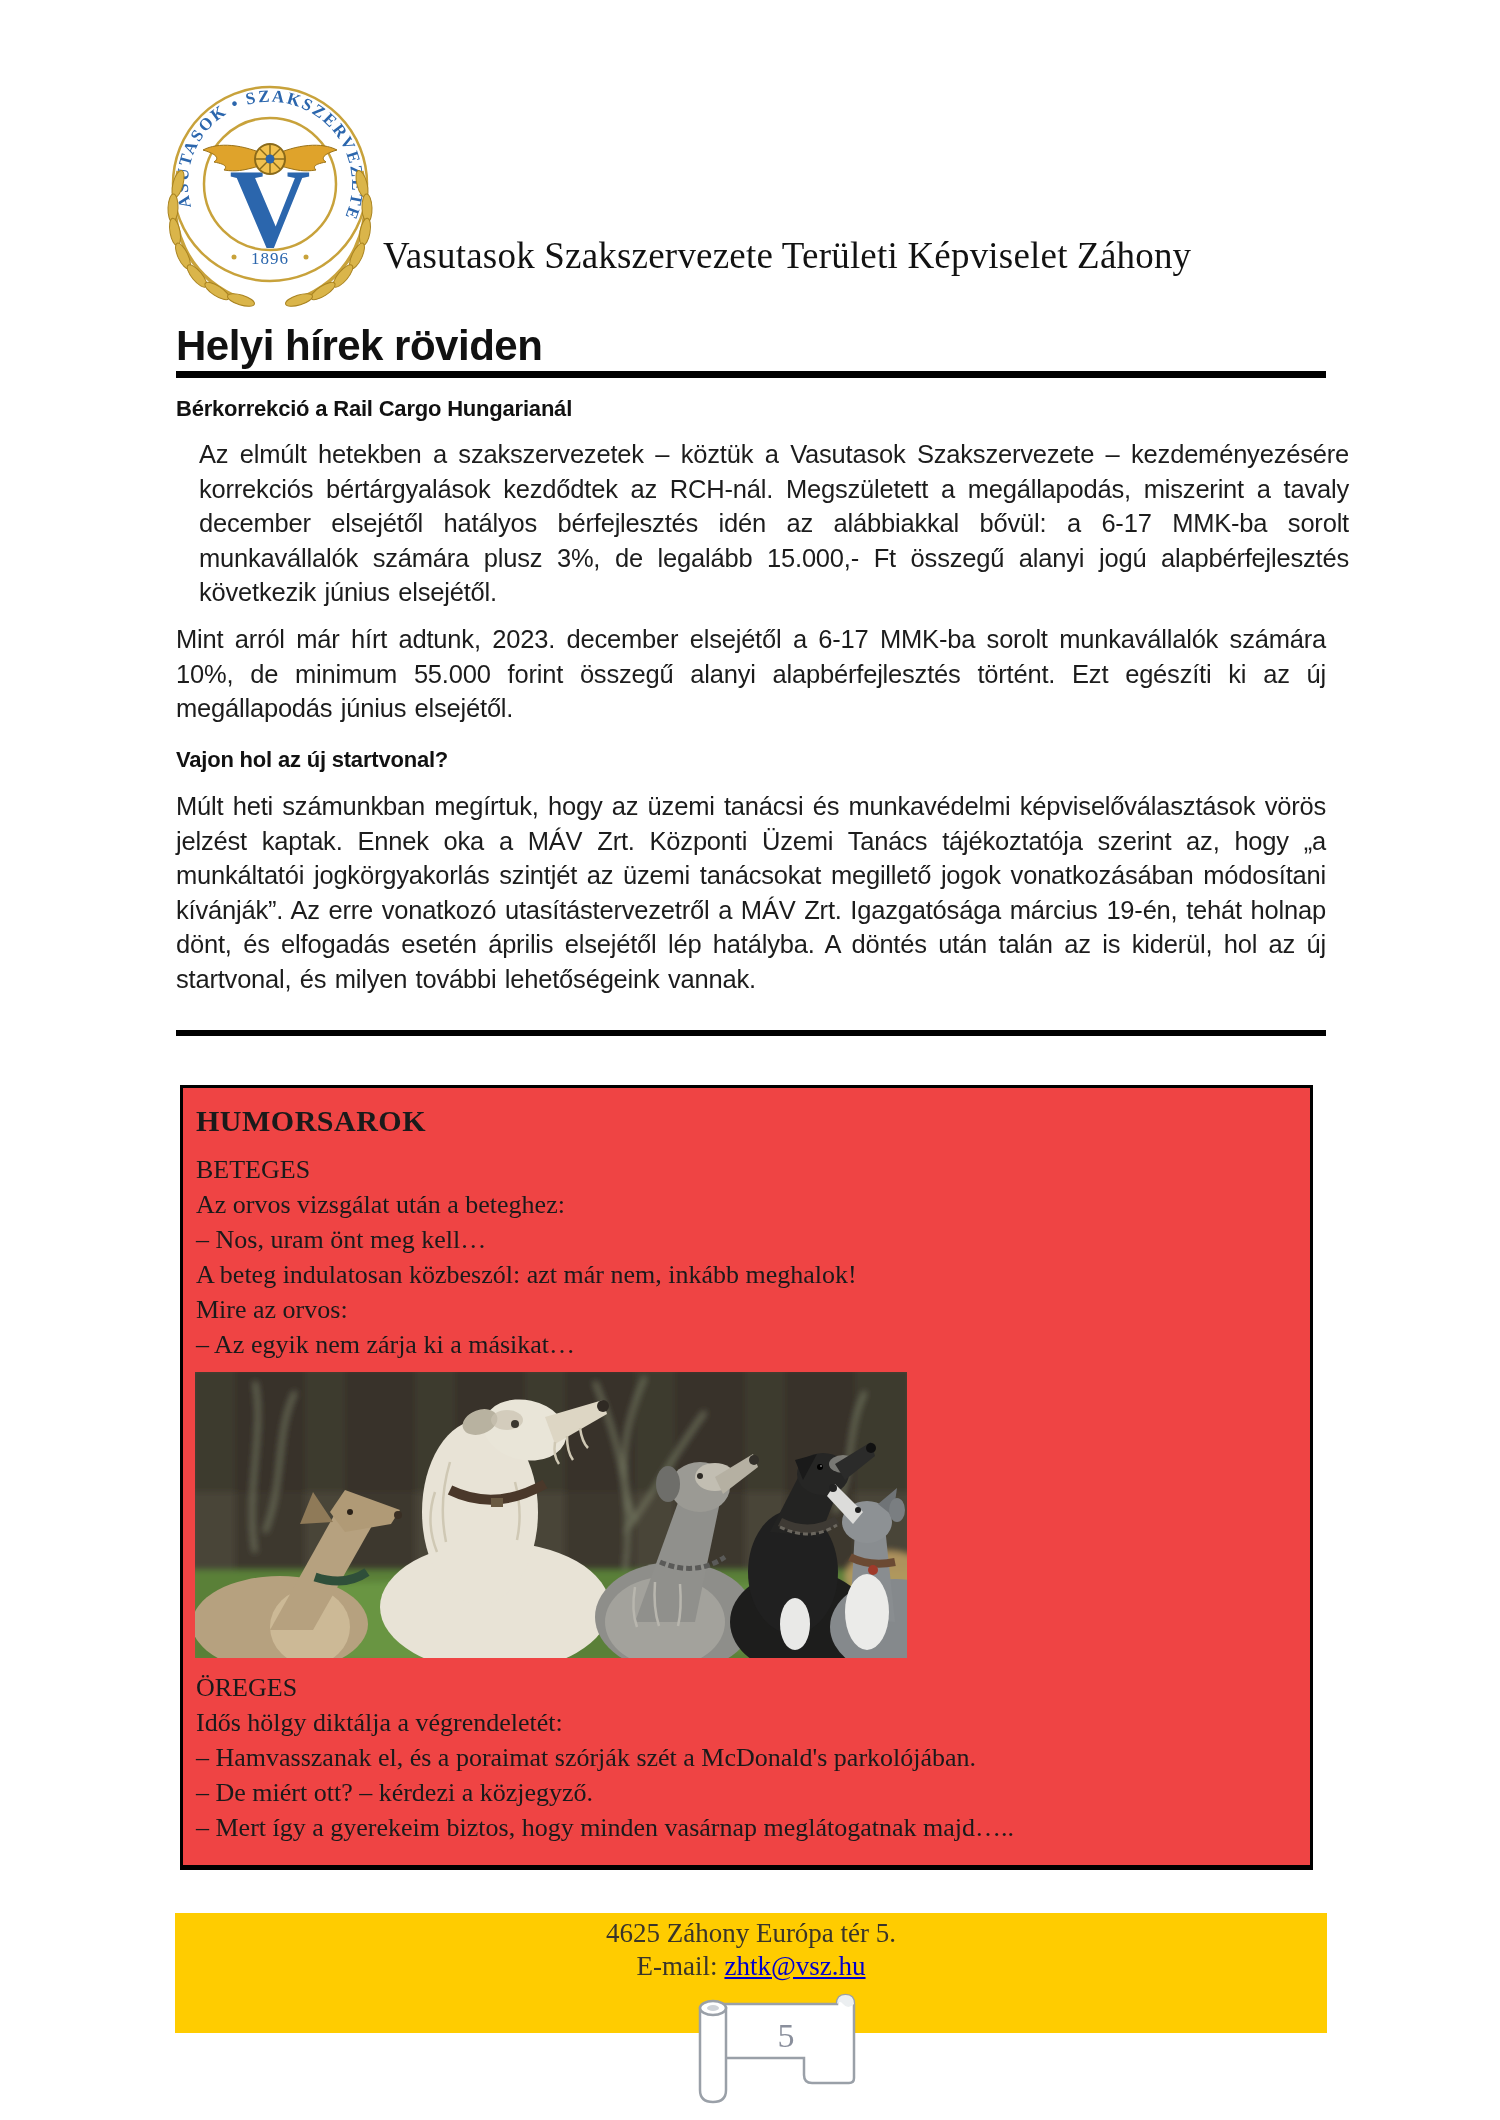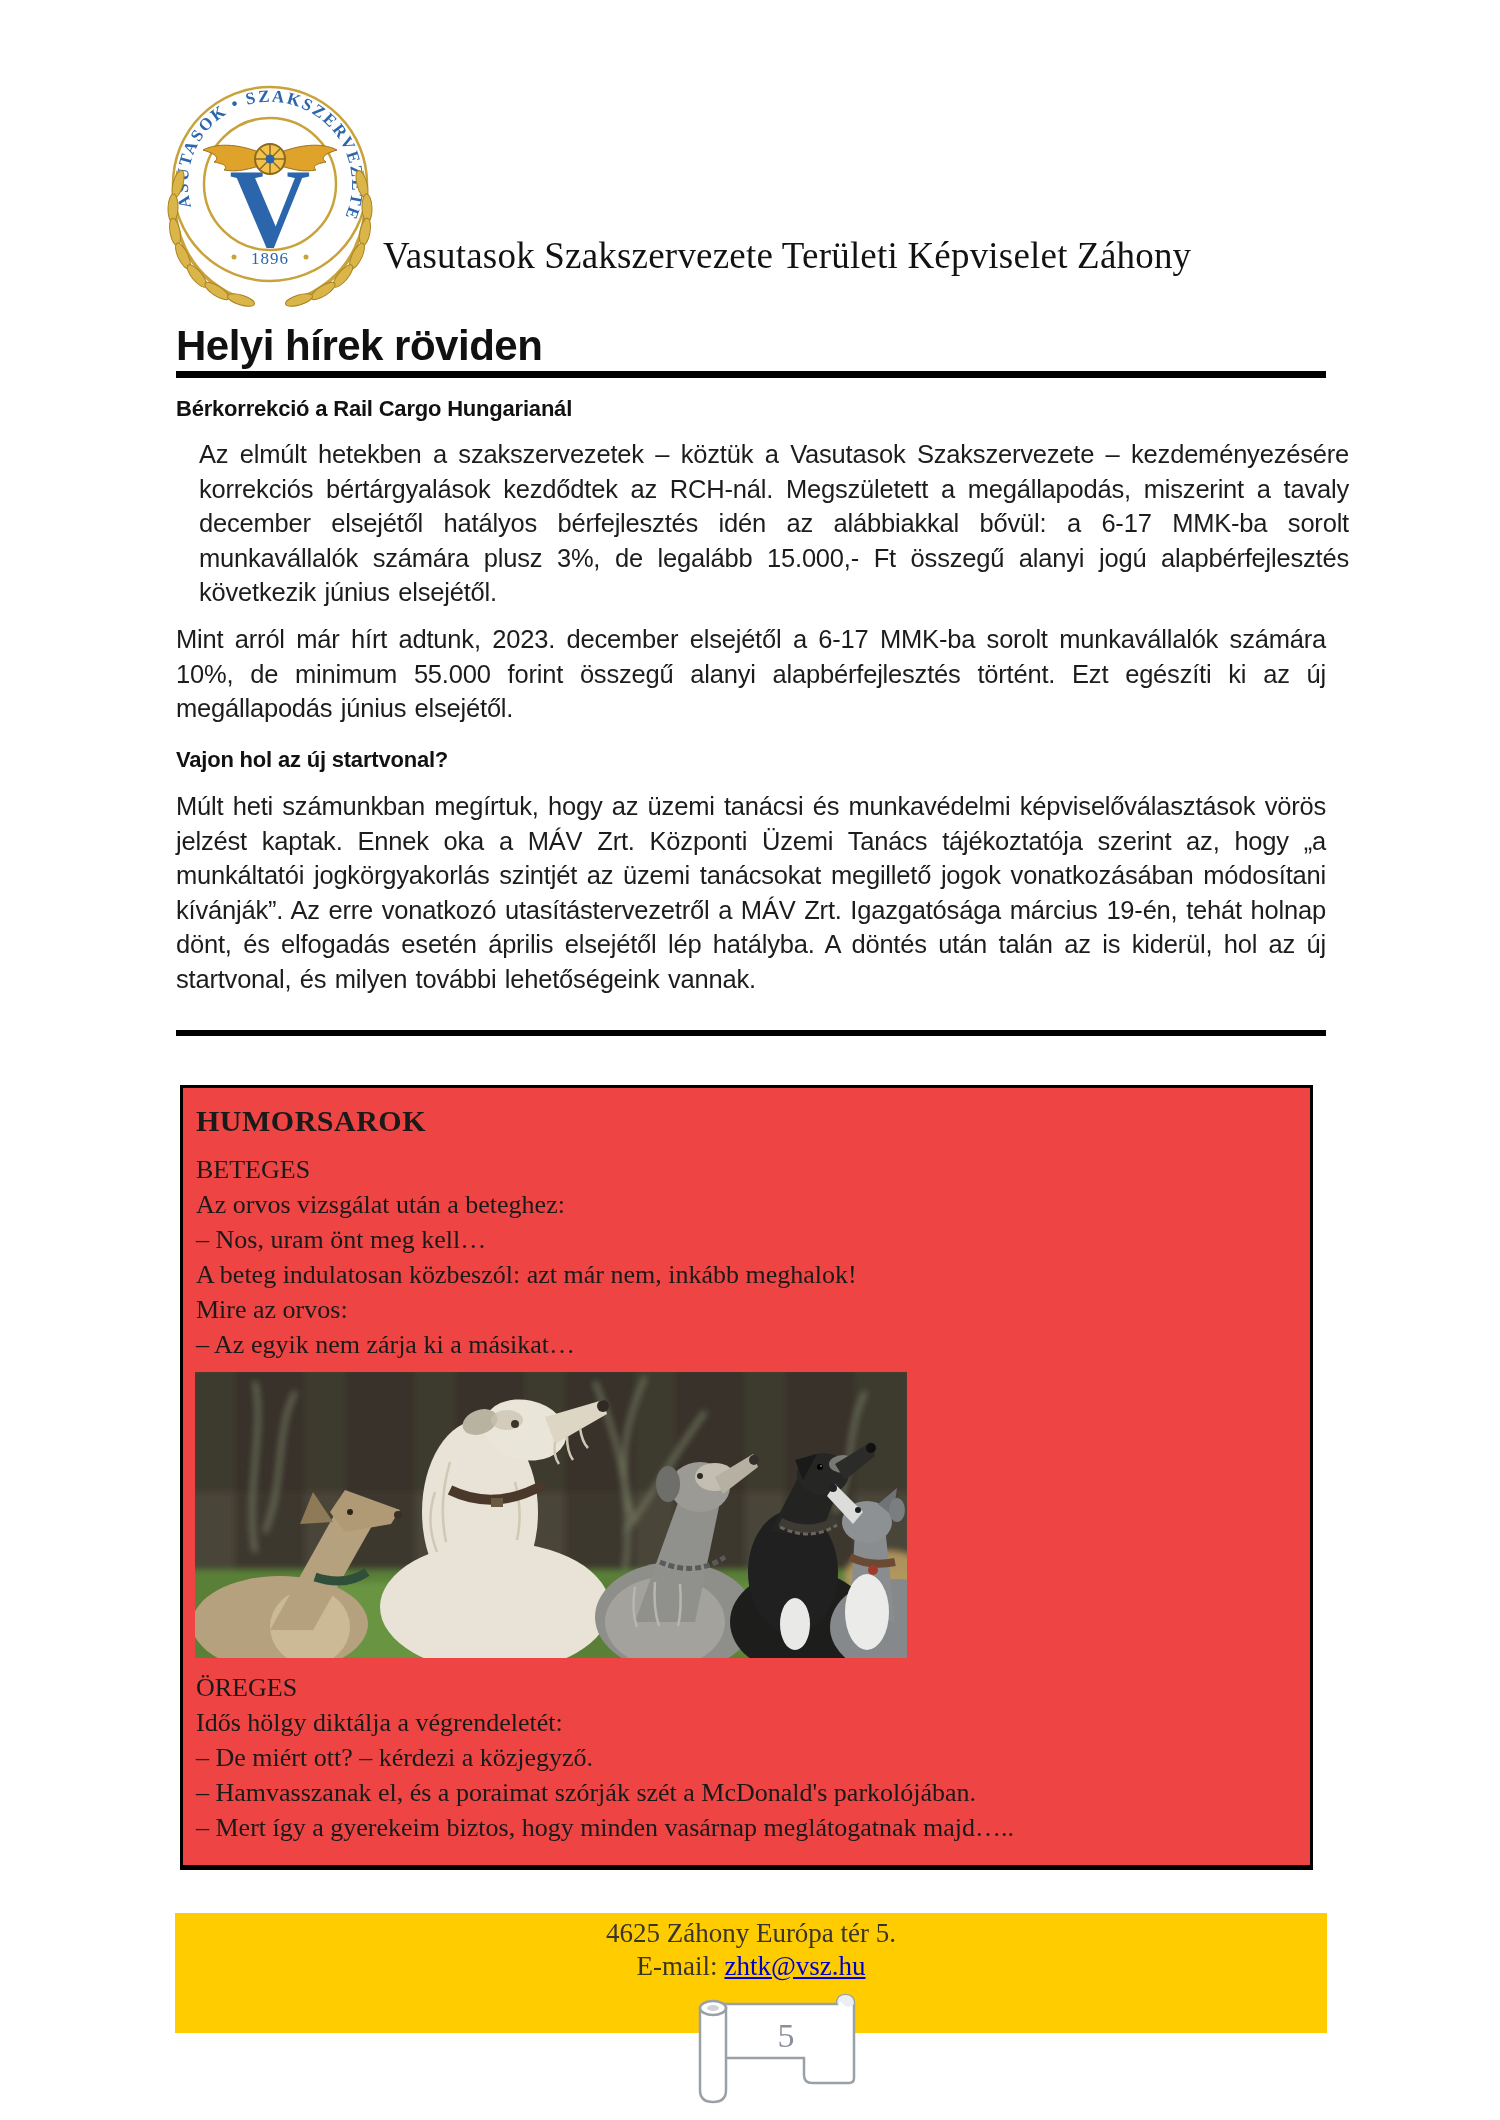--- a/index.html
+++ b/index.html
@@ -227,22 +227,22 @@
         <ellipse cx="702" cy="138" rx="8" ry="12" fill="#7a7e81"></ellipse>
         <circle cx="663" cy="138" r="3" fill="#1d1d1d"></circle>
         <path d="M 655,185 Q 675,195 700,190" stroke="#6b4a33" stroke-width="8" fill="none"></path>
         <circle cx="678" cy="198" r="5" fill="#a03a2a"></circle>
       </g>
     </svg>
 
     <div class="joke joke2">
       <div>ÖREGES</div>
       <div>Idős hölgy diktálja a végrendeletét:</div>
+      <div>– Hamvasszanak el, és a poraimat szórják szét a McDonald's parkolójában.</div>
       <div>– De miért ott? – kérdezi a közjegyző.</div>
-      <div>– Hamvasszanak el, és a poraimat szórják szét a McDonald's parkolójában.</div>
       <div>– Mert így a gyerekeim biztos, hogy minden vasárnap meglátogatnak majd…..</div>
     </div>
   </div>
 
   <div class="abs footer-bar"></div>
 
   <svg class="abs scroll" width="190" height="120" viewBox="0 0 190 120">
     <g fill="#ffffff" stroke="#9aa0a8" stroke-width="2.5">
       <path d="M 34,12 H 149 Q 149,3 157.5,3 Q 166,3 166,12 V 86 Q 166,91 161,91 H 124 Q 116,91 116,83 V 66 H 34 Z"></path>
       <path d="M 149,12 Q 149,3 157.5,3 Q 166,3 166,12 Q 160,18 155,12 Q 152,8 149,12 Z" fill="#eceff1" stroke="none"></path>

